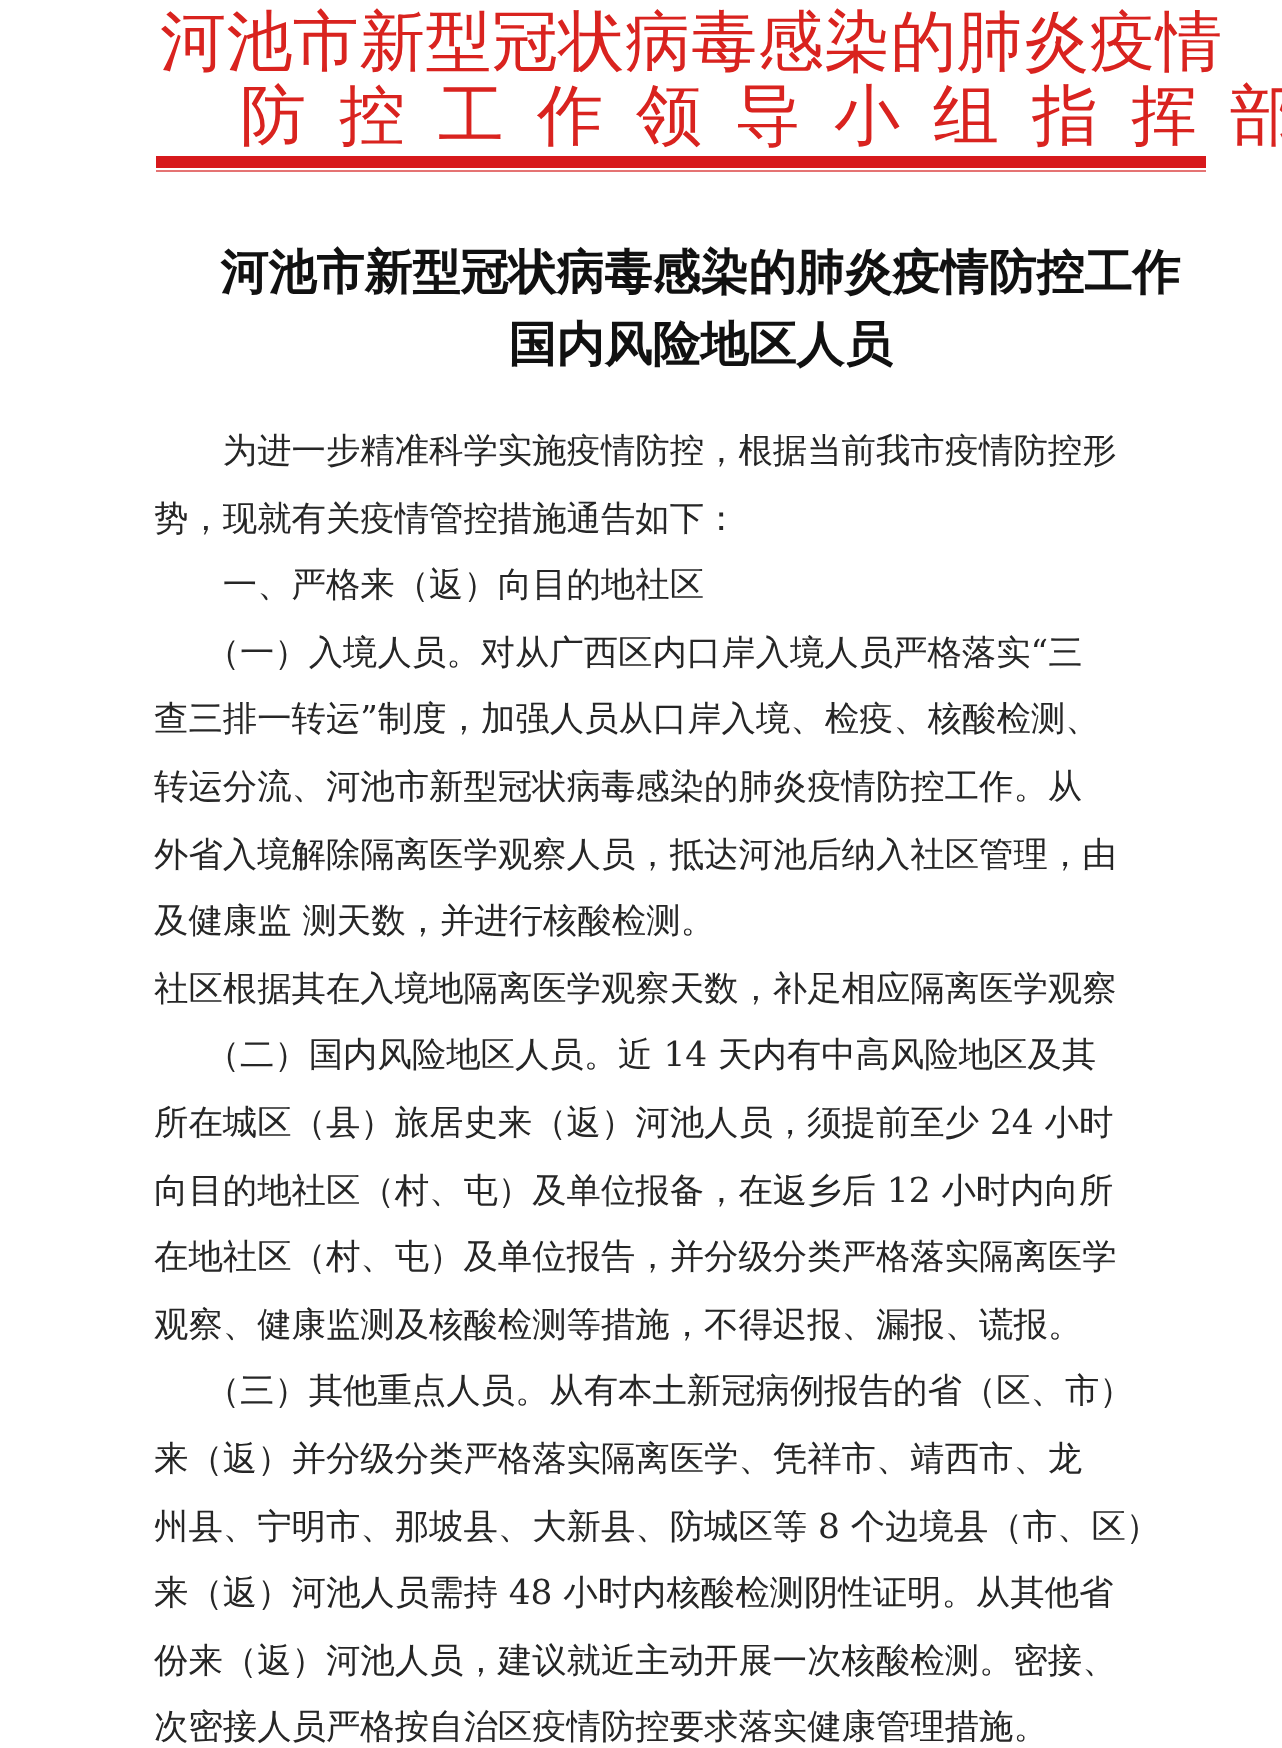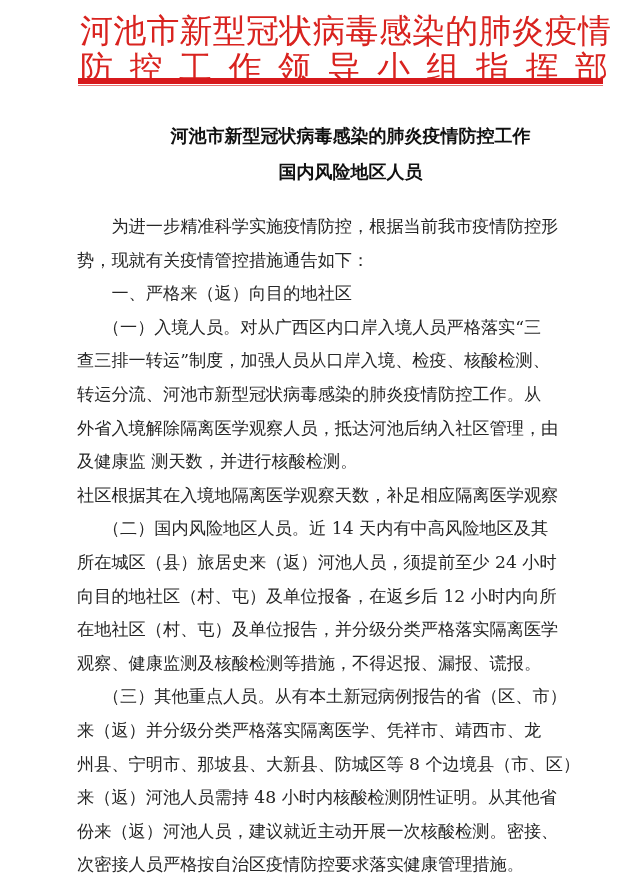--- a/index.html
+++ b/index.html
@@ -4,42 +4,42 @@
 <style>
   html, body { margin: 0; padding: 0; }
   body {
     width: 641px; height: 874px; overflow: hidden;
     background: #ffffff;
     font-family: "DejaVu Serif", "Liberation Serif", serif;
     color: #222;
     position: relative;
   }
   .hdr {
-    position: absolute; left: 80px; top: 12px; width: 524px;
+    position: absolute; left: 80px; top: 2px; width: 524px;
     color: #d9231f;
     font-family: "DejaVu Sans", "Liberation Sans", sans-serif;
     font-size: 33px; line-height: 37px;
     white-space: nowrap;
   }
   .hdr .l1 { letter-spacing: 0.2px; }
-  .hdr .l2 { letter-spacing: 16.5px; }
+  .hdr .l2 { letter-spacing: 16.5px; margin-left: 40px; }
   .rule {
     position: absolute; left: 78px; top: 78px; width: 525px; height: 6px;
     background: #d7191c;
   }
   .rule2 {
     position: absolute; left: 78px; top: 85px; width: 525px; height: 1px;
     background: #e57373;
   }
   .title {
     position: absolute; left: 60px; top: 118px; width: 581px;
     text-align: center;
     font-family: "DejaVu Serif", "Liberation Serif", serif;
     font-weight: bold;
-    font-size: 18px; line-height: 36px;
+    font-size: 24px; line-height: 36px;
     color: #111;
     white-space: nowrap;
   }
   .body {
     position: absolute; left: 77px; top: 210px; width: 525px;
     font-size: 17.2px; line-height: 33.6px;
     color: #262626;
   }
   .line { display: block; white-space: nowrap; }
 </style>

